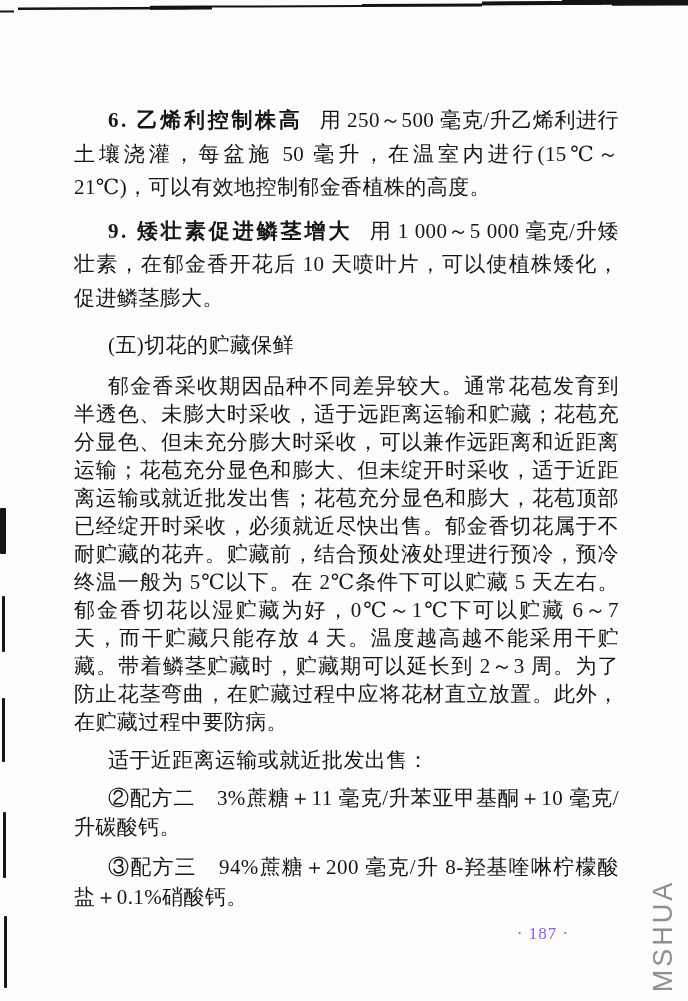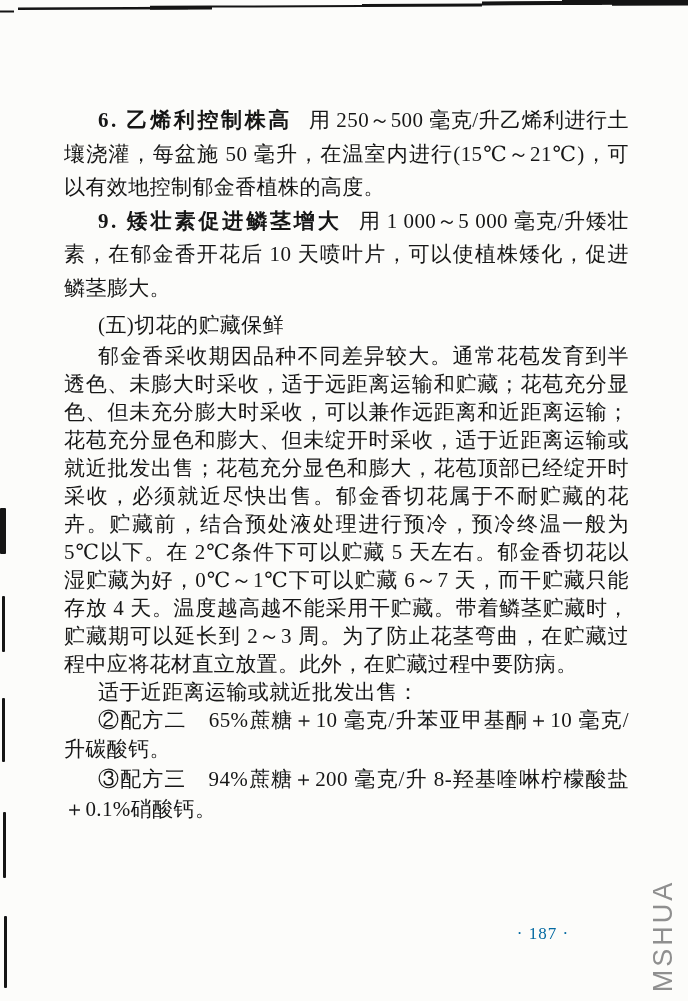--- a/index.html
+++ b/index.html
@@ -10,21 +10,21 @@
     background:#fcfcfa;
     overflow:hidden;
     font-family:"Liberation Serif","DejaVu Serif",serif;
     color:#161616;
   }
   .top-edge { position:absolute; left:0; top:0; width:688px; height:14px; }
   .edge-mark { position:absolute; background:#151515; border-radius:1px; }
 
   .text-col { position:absolute; left:64px; top:0; width:565px; }
   .text-col p {
-    margin:0;
+    margin:10px;
     font-size:21px;
     letter-spacing:0.4px;
     text-align:justify;
     text-indent:34px;
   }
   .numbered { line-height:33.6px; }
   .numbered .head { font-weight:bold; letter-spacing:2.5px; }
   .hgap { display:inline-block; width:17px; }
   .item7 { margin-top:8px; }
   .section-heading {
@@ -38,21 +38,21 @@
   .flow { line-height:28px; }
   .storage { margin-top:9px; }
   .recipe { line-height:29.8px; }
 
   .page-number {
     position:absolute;
     left:498px; top:924px;
     width:90px;
     font-size:17px;
     letter-spacing:1px;
-    color:#0369a1;
+    color:#8b5cf6;
     text-align:center;
   }
   .watermark {
     position:absolute;
     left:597px; top:921px;
     width:132px; height:30px;
     transform:rotate(-90deg);
     transform-origin:center center;
     font-family:"Liberation Sans","DejaVu Sans",sans-serif;
     font-size:27px;
@@ -95,21 +95,21 @@
     <p class="numbered item7">
       <span class="head">9. 矮壮素促进鳞茎增大</span><span class="hgap"></span><span>用 1 000～5 000 毫克/升矮壮素，在郁金香开花后 10 天喷叶片，可以使植株矮化，促进鳞茎膨大。</span>
     </p>
 
     <p class="section-heading">(五)切花的贮藏保鲜</p>
 
     <p class="flow storage">郁金香采收期因品种不同差异较大。通常花苞发育到半透色、未膨大时采收，适于远距离运输和贮藏；花苞充分显色、但未充分膨大时采收，可以兼作远距离和近距离运输；花苞充分显色和膨大、但未绽开时采收，适于近距离运输或就近批发出售；花苞充分显色和膨大，花苞顶部已经绽开时采收，必须就近尽快出售。郁金香切花属于不耐贮藏的花卉。贮藏前，结合预处液处理进行预冷，预冷终温一般为 5℃以下。在 2℃条件下可以贮藏 5 天左右。郁金香切花以湿贮藏为好，0℃～1℃下可以贮藏 6～7 天，而干贮藏只能存放 4 天。温度越高越不能采用干贮藏。带着鳞茎贮藏时，贮藏期可以延长到 2～3 周。为了防止花茎弯曲，在贮藏过程中应将花材直立放置。此外，在贮藏过程中要防病。</p>
 
     <p class="flow">适于近距离运输或就近批发出售：</p>
 
-    <p class="flow recipe">②配方二　65%蔗糖＋10 毫克/升苯亚甲基酮＋10 毫克/升碳酸钙。</p>
+    <p class="flow recipe">②配方二　3%蔗糖＋11 毫克/升苯亚甲基酮＋10 毫克/升碳酸钙。</p>
     <p class="flow recipe">③配方三　94%蔗糖＋200 毫克/升 8-羟基喹啉柠檬酸盐＋0.1%硝酸钙。</p>
 
   </div>
 
   <div class="page-number">· 187 ·</div>
 
   <div class="watermark">MSHUA</div>
 
 </div>
 

